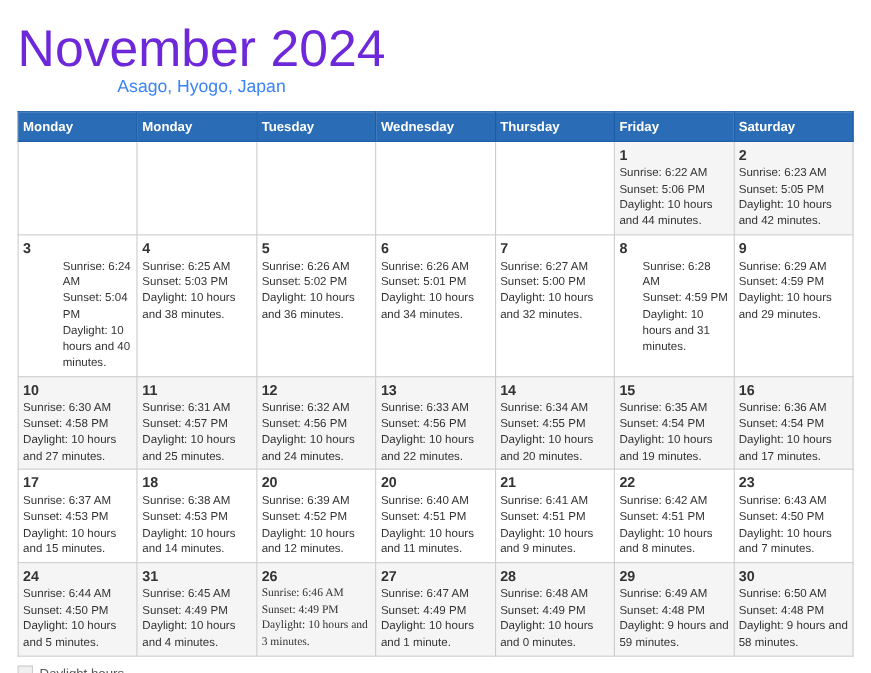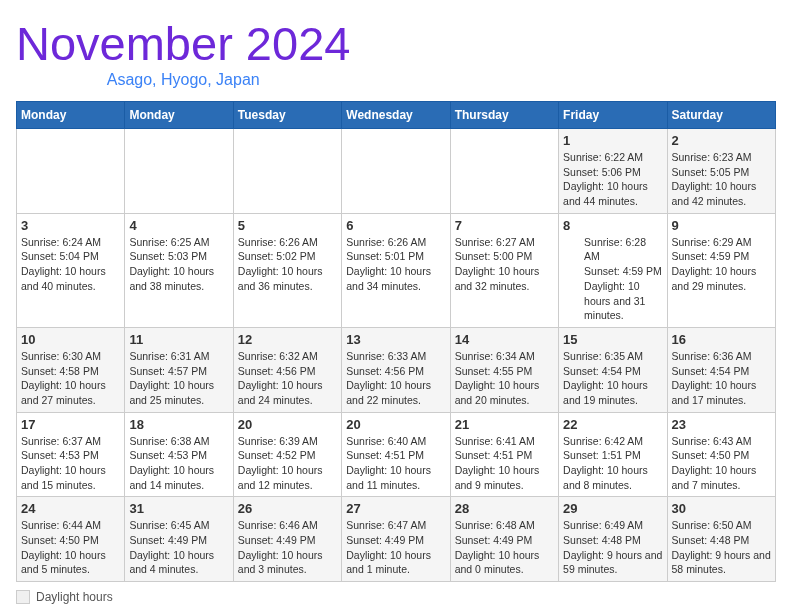--- a/index.html
+++ b/index.html
@@ -134,21 +134,21 @@
         <td>
           <span class="day-number">2</span>
           <div class="day-info" style="white-space: pre-line;">Sunrise: 6:23 AM
 Sunset: 5:05 PM
 Daylight: 10 hours and 42 minutes.</div>
         </td>
       </tr>
       <tr>
         <td>
           <span class="day-number">3</span>
-          <div class="day-info" style="white-space: pre-line;">Sunrise: 6:24 AM
+          <div class="day-info" style="white-space: pre-line; margin-left: 36px;">Sunrise: 6:24 AM
 Sunset: 5:04 PM
 Daylight: 10 hours and 40 minutes.</div>
         </td>
         <td>
           <span class="day-number">4</span>
           <div class="day-info" style="white-space: pre-line;">Sunrise: 6:25 AM
 Sunset: 5:03 PM
 Daylight: 10 hours and 38 minutes.</div>
         </td>
         <td>
@@ -253,21 +253,21 @@
         </td>
         <td>
           <span class="day-number">21</span>
           <div class="day-info" style="white-space: pre-line;">Sunrise: 6:41 AM
 Sunset: 4:51 PM
 Daylight: 10 hours and 9 minutes.</div>
         </td>
         <td>
           <span class="day-number">22</span>
           <div class="day-info" style="white-space: pre-line;">Sunrise: 6:42 AM
-Sunset: 1:51 PM
+Sunset: 4:51 PM
 Daylight: 10 hours and 8 minutes.</div>
         </td>
         <td>
           <span class="day-number">23</span>
           <div class="day-info" style="white-space: pre-line;">Sunrise: 6:43 AM
 Sunset: 4:50 PM
 Daylight: 10 hours and 7 minutes.</div>
         </td>
       </tr>
       <tr>
@@ -278,21 +278,21 @@
 Daylight: 10 hours and 5 minutes.</div>
         </td>
         <td>
           <span class="day-number">31</span>
           <div class="day-info" style="white-space: pre-line;">Sunrise: 6:45 AM
 Sunset: 4:49 PM
 Daylight: 10 hours and 4 minutes.</div>
         </td>
         <td>
           <span class="day-number">26</span>
-          <div class="day-info" style="white-space: pre-line;">Sunrise: 6:46 AM
+          <div class="day-info" style="white-space: pre-line; font-family: Liberation Serif, serif;">Sunrise: 6:46 AM
 Sunset: 4:49 PM
 Daylight: 10 hours and 3 minutes.</div>
         </td>
         <td>
           <span class="day-number">27</span>
           <div class="day-info" style="white-space: pre-line;">Sunrise: 6:47 AM
 Sunset: 4:49 PM
 Daylight: 10 hours and 1 minute.</div>
         </td>
         <td>

